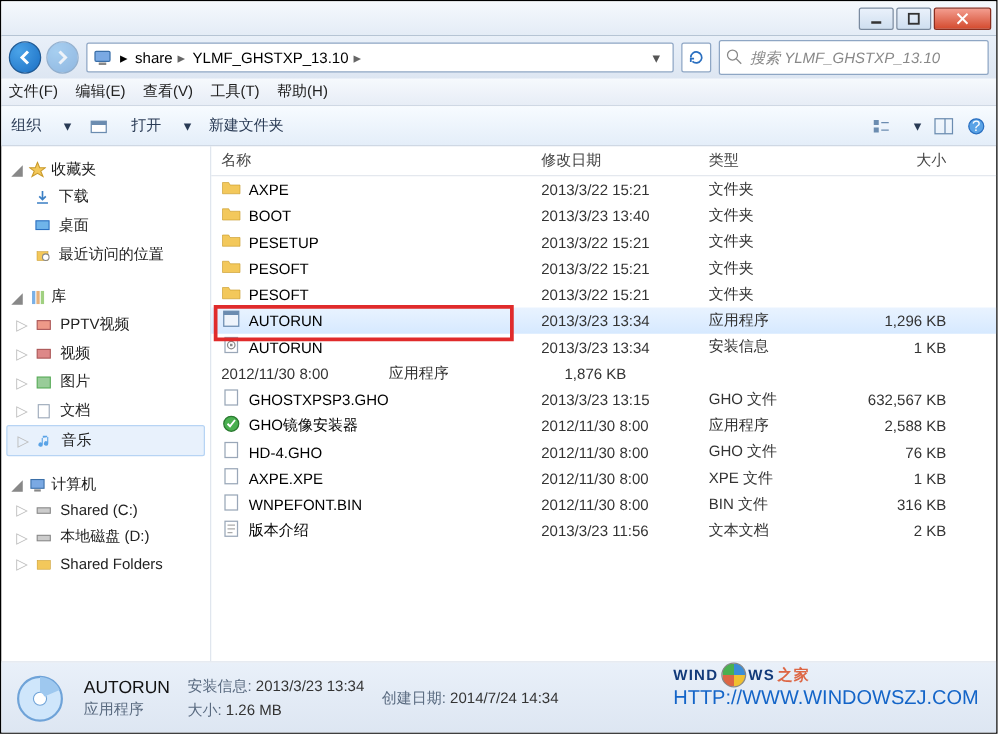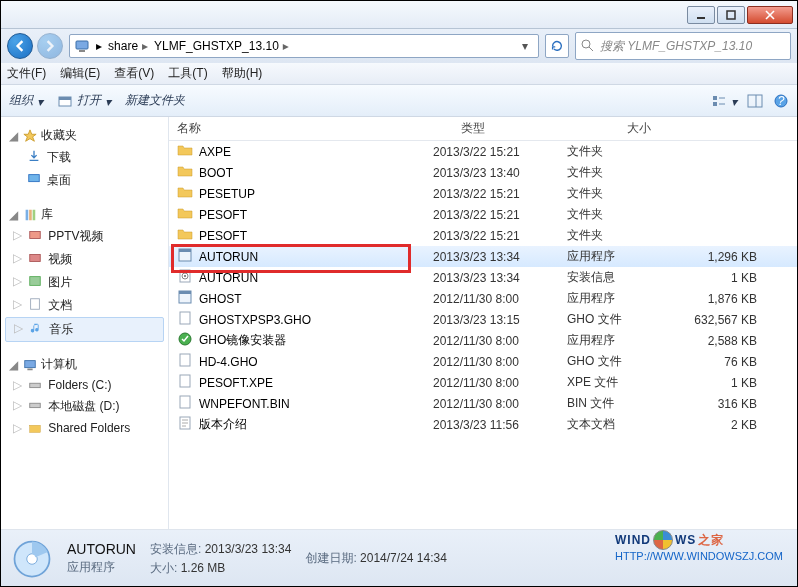--- a/index.html
+++ b/index.html
@@ -23,40 +23,40 @@
 .addrbtn { width: 18px; height: 18px; display: flex; align-items: center; justify-content: center; color: #555; }
 .refresh { width: 24px; height: 24px; border: 1px solid #8ea6c4; background: #fff; border-radius: 2px; display: flex; align-items: center; justify-content: center; color: #2a6fc0; }
 .searchbox { width: 216px; height: 28px; background: #fff; border: 1px solid #8ea6c4; border-radius: 2px; display: flex; align-items: center; padding: 0 4px; color: #888; gap: 4px; font-style: italic; }
 
 
 .menubar { height: 22px; background: linear-gradient(to bottom,#f6f9fd,#e7edf6); border-bottom: 1px solid #cfd8e4; display: flex; align-items: center; padding: 0 6px; gap: 14px; }
 .menubar span { color: #222; }
 
 
 .toolbar { height: 32px; background: linear-gradient(to bottom,#f7fbff,#e4eef9); border-bottom: 1px solid #cfd8e4; display: flex; align-items: center; padding: 0 8px; gap: 14px; }
-.toolbtn { display: flex; align-items: flex-end; gap: 4px; color: #2a3b55; font-style: italic; }
+.toolbtn { display: flex; align-items: center; gap: 18px; color: #2a3b55; }
 .toolbar .right { margin-left: auto; display: flex; gap: 10px; align-items: center; }
 .iconsq { width: 16px; height: 16px; }
 
 
 .main { display: flex; height: 412px; }
 .sidebar { width: 168px; border-right: 1px solid #e0e6ee; padding: 8px 4px; overflow: hidden; }
 .tree-group { margin-bottom: 12px; }
 .tree-head { display: flex; align-items: center; gap: 4px; font-weight: normal; color: #1a1a1a; padding: 2px 4px; }
 .tree-head .tri { color: #888; width: 10px; }
-.tree-item { display: flex; align-items: flex-start; gap: 6px; padding: 3px 4px 3px 22px; color: #222; }
+.tree-item { display: flex; align-items: center; gap: 6px; padding: 3px 4px 3px 22px; color: #222; }
 .tree-item.sel { background: #e8f1fc; border: 1px solid #b7d4f4; border-radius: 2px; }
 .ticon { width: 14px; height: 14px; flex-shrink: 0; }
 
 .filepane { flex: 1; display: flex; flex-direction: column; }
 .colheader { display: flex; height: 24px; border-bottom: 1px solid #e4e8ee; align-items: center; color: #444; }
 .colheader div { padding-left: 8px; }
 .col-name { width: 256px; }
 .col-date { width: 134px; }
-.col-type { width: 110px; margin-left: 28px; }
+.col-type { width: 110px; }
 .col-size { width: 100px; text-align: right; padding-right: 12px; }
 
 .filelist { flex: 1; }
 .row { display: flex; height: 21px; align-items: center; }
 .row .cell { overflow: hidden; white-space: nowrap; }
 .row .c-name { width: 256px; display: flex; align-items: center; gap: 6px; padding-left: 8px; }
 .row .c-date { width: 134px; padding-left: 8px; color: #333; }
 .row .c-type { width: 110px; padding-left: 8px; color: #333; }
 .row .c-size { width: 100px; text-align: right; padding-right: 12px; color: #333; }
 .row.selected { background: linear-gradient(to bottom,#e9f3ff,#d6e9ff); }
@@ -69,21 +69,21 @@
 .bigicon { width: 42px; height: 42px; }
 .detcol { display: flex; flex-direction: column; gap: 2px; }
 .det-name { font-size: 14px; color: #111; }
 .det-sub { color: #5a6b80; }
 .det-kv { color: #5a6b80; }
 .det-kv .v { color: #333; }
 .logo { position: absolute; right: 14px; top: 0; text-align: right; }
 .logo .l1 { font-family: Georgia,"Times New Roman",serif; font-size: 19px; font-weight: bold; color: #123a7a; letter-spacing: 1px; display:flex; align-items:center; gap:2px; }
 .logo .l1 .o { color: #d64; }
 .logo .l1 .circ { width:20px; height:20px; border-radius:50%; background: conic-gradient(#3b8dd6 0 90deg,#f0c030 90deg 180deg,#d64 180deg 270deg,#4ab050 270deg 360deg); border:1px solid #888; display:inline-block;}
-.logo .l2 { font-size: 11px; color: #1465c8; font-family: Arial; }
+.logo .l2 { font-size: 16px; color: #1465c8; font-family: Arial; }
 
 
 .folder-ico { fill: #f3c85b; stroke: #c99a2a; stroke-width: .5; }
 .page-ico { fill: #fff; stroke: #9aa7b8; }
 </style>
 </head>
 <body>
 
 <div class="titlebar">
   <div class="winbtn">
@@ -214,20 +214,27 @@
             <path d="M8 2v8m-3-3l3 3 3-3M3 13h10" fill="none" stroke="#3b7fc4" stroke-width="1.5"></path>
           </svg>
           <span>下载</span>
         </div>
       <div class="tree-item">
           <svg class="ticon" viewBox="0 0 16 16">
             <rect x="2" y="3" width="12" height="8" fill="#6fb4ea" stroke="#2a6fc0"></rect>
           </svg>
           <span>桌面</span>
         </div>
+      <div class="tree-item">
+          <svg class="ticon" viewBox="0 0 16 16">
+            <rect x="3" y="5" width="10" height="8" class="folder-ico"></rect>
+            <circle cx="11" cy="10" r="3" fill="#fff" stroke="#888"></circle>
+          </svg>
+          <span>最近访问的位置</span>
+        </div>
     </div>
     <div class="tree-group">
       <div class="tree-head">
           <span class="tri">◢</span>
           <svg class="ticon" viewBox="0 0 16 16">
             <rect x="3" y="2" width="3" height="12" fill="#7ab0e6"></rect>
             <rect x="7" y="2" width="3" height="12" fill="#e6b07a"></rect>
             <rect x="11" y="2" width="3" height="12" fill="#a0d080"></rect>
           </svg>
           <span>库</span>
@@ -275,21 +282,21 @@
             <rect x="2" y="3" width="12" height="8" fill="#7aa9e3" stroke="#3b6fa8"></rect>
             <rect x="5" y="12" width="6" height="2" fill="#888"></rect>
           </svg>
           <span>计算机</span>
         </div>
       <div class="tree-item">
           <span class="tri" style="color:#bbb;margin-left:-14px;">▷</span>
           <svg class="ticon" viewBox="0 0 16 16">
             <rect x="2" y="6" width="12" height="5" fill="#ccc" stroke="#888"></rect>
           </svg>
-          <span>Folders (C:)</span>
+          <span>Shared (C:)</span>
         </div>
       <div class="tree-item">
           <span class="tri" style="color:#bbb;margin-left:-14px;">▷</span>
           <svg class="ticon" viewBox="0 0 16 16">
             <rect x="2" y="6" width="12" height="5" fill="#ccc" stroke="#888"></rect>
           </svg>
           <span>本地磁盘 (D:)</span>
         </div>
       <div class="tree-item">
           <span class="tri" style="color:#bbb;margin-left:-14px;">▷</span>
@@ -297,20 +304,21 @@
             <rect x="2" y="5" width="12" height="8" class="folder-ico"></rect>
           </svg>
           <span>Shared Folders</span>
         </div>
     </div>
   </div>
 
   <div class="filepane">
     <div class="colheader">
       <div class="col-name">名称</div>
+      <div class="col-date">修改日期</div>
       <div class="col-type">类型</div>
       <div class="col-size">大小</div>
     </div>
     <div class="filelist" id="filelist">
         <div class="row">
           <div class="cell c-name">
             <span><svg class="ficon" viewBox="0 0 16 16">
                 <path d="M1 4h5l1 2h8v7H1z" class="folder-ico"></path>
               </svg></span>
             <span>AXPE</span>
@@ -382,27 +390,20 @@
                 <circle cx="8" cy="8" r="3" fill="none" stroke="#888"></circle>
                 <rect x="7" y="7" width="2" height="2" fill="#888"></rect>
               </svg></span>
             <span>AUTORUN</span>
           </div>
           <div class="cell c-date">2013/3/23 13:34</div>
           <div class="cell c-type">安装信息</div>
           <div class="cell c-size">1 KB</div>
         </div>
         <div class="row">
-          <div class="cell c-name">
-            <span><svg class="ficon" viewBox="0 0 16 16">
-                <rect x="2" y="2" width="12" height="12" fill="#eef4fb" stroke="#6b8cb0"></rect>
-                <rect x="2" y="2" width="12" height="3" fill="#6b8cb0"></rect>
-              </svg></span>
-            <span>GHOST</span>
-          </div>
           <div class="cell c-date">2012/11/30 8:00</div>
           <div class="cell c-type">应用程序</div>
           <div class="cell c-size">1,876 KB</div>
         </div>
         <div class="row">
           <div class="cell c-name">
             <span><svg class="ficon" viewBox="0 0 16 16">
                 <rect x="3" y="2" width="10" height="12" class="page-ico"></rect>
               </svg></span>
             <span>GHOSTXPSP3.GHO</span>
@@ -432,21 +433,21 @@
           </div>
           <div class="cell c-date">2012/11/30 8:00</div>
           <div class="cell c-type">GHO 文件</div>
           <div class="cell c-size">76 KB</div>
         </div>
         <div class="row">
           <div class="cell c-name">
             <span><svg class="ficon" viewBox="0 0 16 16">
                 <rect x="3" y="2" width="10" height="12" class="page-ico"></rect>
               </svg></span>
-            <span>PESOFT.XPE</span>
+            <span>AXPE.XPE</span>
           </div>
           <div class="cell c-date">2012/11/30 8:00</div>
           <div class="cell c-type">XPE 文件</div>
           <div class="cell c-size">1 KB</div>
         </div>
         <div class="row">
           <div class="cell c-name">
             <span><svg class="ficon" viewBox="0 0 16 16">
                 <rect x="3" y="2" width="10" height="12" class="page-ico"></rect>
               </svg></span>

